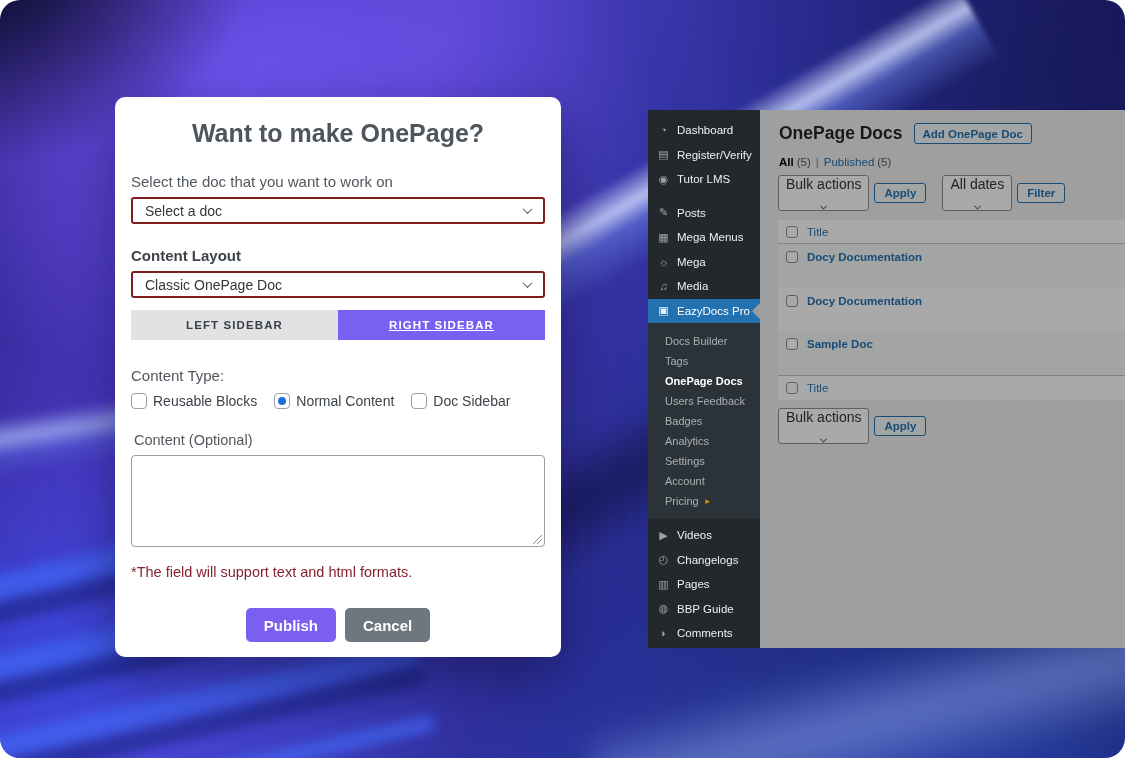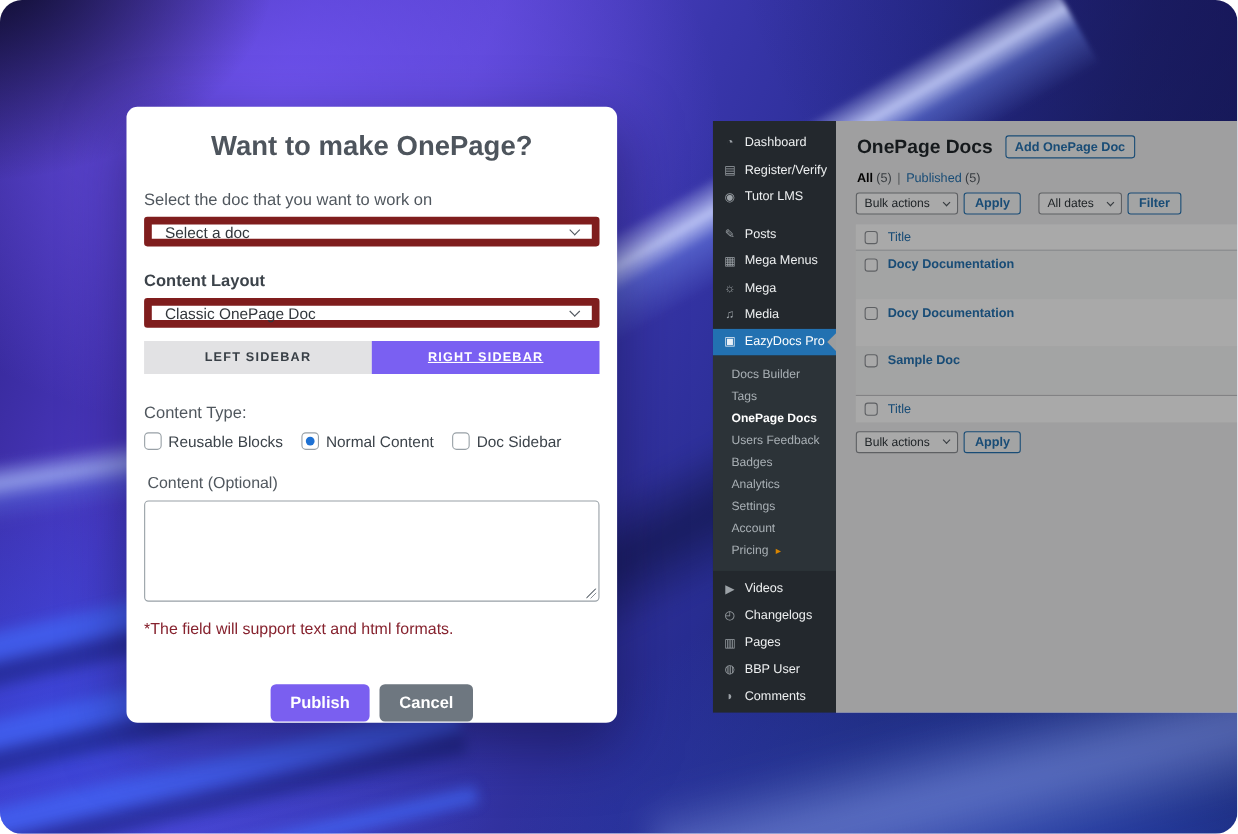--- a/index.html
+++ b/index.html
@@ -35,21 +35,21 @@
   .fold-dark { left:470px; top:270px; width:420px; height:340px; transform:rotate(-28deg);
     background:linear-gradient(to bottom, rgba(10,14,50,0) 35%, rgba(9,13,48,.55) 52%, rgba(10,14,50,0) 70%);
     filter:blur(10px); }
 
   
   .modal { position:absolute; left:115px; top:97px; width:446px; height:560px;
     background:#fff; border-radius:10px; box-shadow:0 20px 55px rgba(12,10,55,.5);
     padding:0 16px; }
   .m-title { margin-top:22px; text-align:center; font-size:25px; font-weight:600; color:#4e555d; }
   .m-label { margin-top:25px; font-size:15px; color:#50575e; }
-  .m-select { margin-top:7px; height:27px; border:7px solid #7f1d1d; border-radius:3px;
+  .m-select { margin-top:7px; height:27px; border:2px solid #7f1d1d; border-radius:3px;
     display:flex; align-items:center; justify-content:space-between; padding:0 12px;
     font-size:14px; color:#32373c; background:#fff; cursor:pointer; }
   .chev { display:inline-block; width:7px; height:7px; border-right:1.6px solid #50575e;
     border-bottom:1.6px solid #50575e; transform:rotate(45deg) translate(-1px,-1px); }
   .m-label-bold { margin-top:23px; font-size:15px; font-weight:700; color:#3c434a; }
   .m-toggle { margin-top:12px; height:30px; display:flex; }
   .m-toggle > div { flex:1; display:flex; align-items:center; justify-content:center;
     font-size:11.5px; font-weight:700; letter-spacing:1.1px; cursor:pointer; }
   .tg-left { background:#e2e2e4; color:#383f46; }
   .tg-right { background:#7a60f2; color:#fff;text-decoration:underline; }
@@ -58,21 +58,21 @@
   .opt-box { width:16px; height:16px; border:1px solid #98a0a6; border-radius:4px; background:#fff;
     display:inline-flex; align-items:center; justify-content:center; cursor:pointer; flex:0 0 auto; }
   .opt-box.checked::after { content:""; width:8px; height:8px; border-radius:50%; background:#1d71d4; }
   .m-opt span.lbl { font-size:14px; color:#3c434a; }
   .m-content-label { margin-top:23px; margin-left:3px; font-size:14.5px; color:#50575e; }
   .m-textarea { margin-top:7px; width:414px; height:92px; border:1px solid #98a0a6; border-radius:4px;
     position:relative; background:#fff; }
   .m-textarea .resize { position:absolute; right:2px; bottom:2px; width:9px; height:9px;
     background:linear-gradient(135deg, transparent 0 45%, #8a9096 45% 53%, transparent 53% 68%, #8a9096 68% 76%, transparent 76%); }
   .m-note { margin-top:17px; font-size:14.5px; color:#86222e; }
-  .m-buttons { margin-top:42px; display:flex; justify-content:center; gap:9px; }
+  .m-buttons { margin-top:28px; display:flex; justify-content:center; gap:9px; }
   .m-btn { border:none; border-radius:5px; height:34px; padding:0 18px; font-size:15px; font-weight:700;
     color:#fff; cursor:pointer; font-family:inherit; }
   .btn-publish { background:#7a5ff0; }
   .btn-cancel { background:#6e7780; }
 
   
   .admin { position:absolute; left:648px; top:110px; width:477px; height:538px; display:flex; overflow:hidden; }
 
   
   .sb { width:112px; flex:0 0 112px; background:#23282d; color:#eef0f1; font-size:11.5px; padding-top:8px; }
@@ -99,22 +99,22 @@
     border:1px solid #2271b1; border-radius:3px; background:#f6f7f7; color:#2271b1;
     font-size:11.5px; font-weight:700; cursor:pointer; text-decoration:none; }
   .views { margin:12px 0 0 19px; display:flex; align-items:center; }
   .view { display:flex; align-items:center; }
   .view a { text-decoration:none; color:#2271b1; font-weight:400; cursor:pointer; }
   .view a.on { color:#000; font-weight:700; }
   .view .count { color:#50575e; margin-left:3px; }
   .view .sep { color:#7e8287; margin:0 5px; }
   .view:last-child .sep { display:none; }
   .tablenav { margin:7px 0 0 18px; display:flex; align-items:center; }
-  .wp-select { height:20px; border:1px solid #8c8f94; border-radius:3px; background:#fff; color:#2c3338;
-    display:inline-flex; align-items:center; padding:0 7px; gap:13px; font-size:11px; cursor:pointer; }
+  .wp-select { height:36px; border:1px solid #8c8f94; border-radius:3px; background:#fff; color:#2c3338;
+    display:inline-flex; align-items:center; padding:0 7px; gap:13px; font-size:14px; cursor:pointer;flex-direction:column; }
   .wp-select .chev { width:5px; height:5px; border-width:1.4px; }
   .btn-sec { height:20px; display:inline-flex; align-items:center; padding:0 9px; margin-left:5px;
     border:1px solid #2271b1; border-radius:3px; background:#f6f7f7; color:#2271b1;
     font-size:11.5px; font-weight:600; cursor:pointer; }
   .gap16 { width:16px; }
   .tbl { margin:9px 0 0 18px; width:calc(100% - 18px); }
   .thead, .tfoot { height:24px; background:#fff; display:flex; align-items:center; padding-left:8px; }
   .thead { border-bottom:1px solid #c3c4c7; }
   .tfoot { border-top:1px solid #c3c4c7; height:25px; }
   .thead a, .tfoot a { color:#2271b1; text-decoration:none; cursor:pointer; }
@@ -301,21 +301,21 @@
             <span>Changelogs</span>
           </div>
 
           <div class="sb-item">
             <span class="sb-ico">▥</span>
             <span>Pages</span>
           </div>
 
           <div class="sb-item">
             <span class="sb-ico">◍</span>
-            <span>BBP User</span>
+            <span>BBP Guide</span>
           </div>
 
           <div class="sb-item">
             <span class="sb-ico">◗</span>
             <span>Comments</span>
           </div>
         </div>
     </div>
 
     <div class="content">

